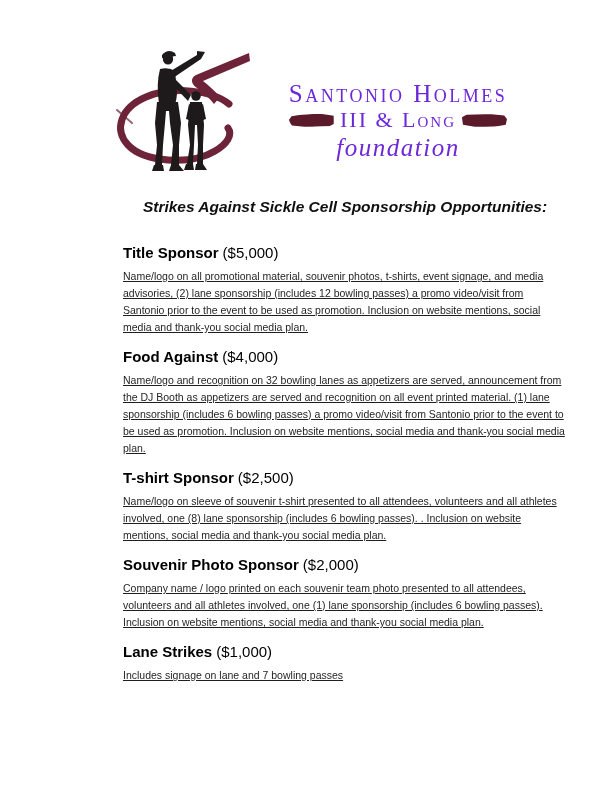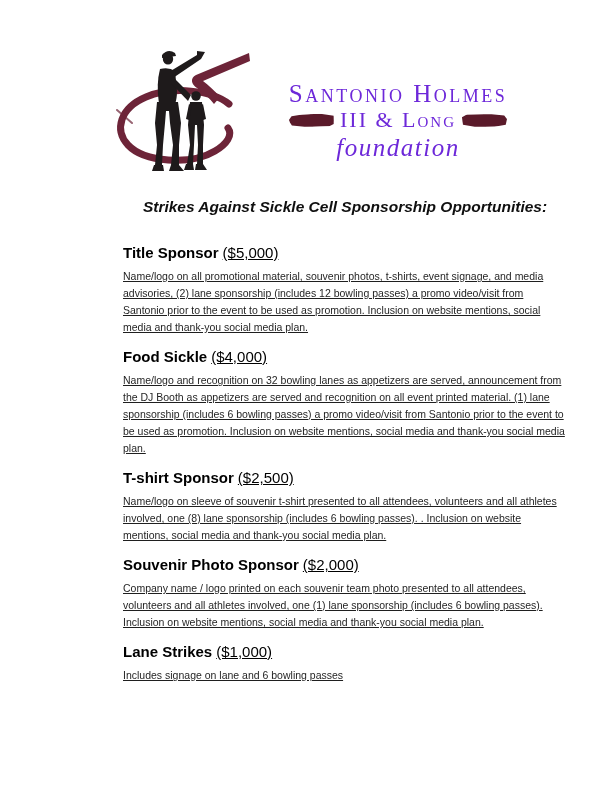--- a/index.html
+++ b/index.html
@@ -25,21 +25,21 @@
   .wm-line3 { font-style:italic; font-size:25px; letter-spacing:1.5px; margin-top:3px; }
 
   
   .content { position:absolute; left:89px; top:197px; width:444px; color:#1f1f1f;margin-left:34px; }
   .title {
     margin:0 0 27px 0; text-align:center;
     font-style:italic; font-weight:bold; font-size:15.5px; line-height:19px; color:#0f0f0f;
   }
   .sponsor h2 { margin:0 0 6px 0; font-size:15px; line-height:19px; font-weight:normal; color:#000; }
   .sp-name  { font-weight:bold; margin-right:4px; }
-  .sp-price { font-weight:normal;text-decoration:underline; }
+  .sp-price { font-weight:normal; }
   .sp-desc  { margin:0 0 11px 0; font-size:10.5px; line-height:17px; color:#1f1f1f;text-decoration:underline; }
 </style>
 </head>
 <body>
 
 <div class="page">
 
   <header class="logo">
     <svg class="logo-icon" viewBox="0 0 150 134" aria-hidden="true">
 
@@ -90,21 +90,21 @@
 
     <section class="sponsor">
       <h2>
         <span class="sp-name">Title Sponsor</span><span class="sp-price">($5,000)</span>
       </h2>
       <p class="sp-desc">Name/logo on all promotional material, souvenir photos, t-shirts, event signage, and media advisories, (2) lane sponsorship (includes 12 bowling passes) a promo video/visit from Santonio prior to the event to be used as promotion.  Inclusion on website mentions, social media and thank-you social media plan.</p>
     </section>
 
     <section class="sponsor">
       <h2>
-        <span class="sp-name">Food Sickle</span><span class="sp-price">($4,000)</span>
+        <span class="sp-name">Food Against</span><span class="sp-price">($4,000)</span>
       </h2>
       <p class="sp-desc">Name/logo and recognition on 32 bowling lanes as appetizers are served, announcement from the DJ Booth as appetizers are served and recognition on all event printed material. (1) lane sponsorship (includes 6 bowling passes) a promo video/visit from Santonio prior to the event to be used as promotion.  Inclusion on website mentions, social media and thank-you social media plan.</p>
     </section>
 
     <section class="sponsor">
       <h2>
         <span class="sp-name">T-shirt Sponsor</span><span class="sp-price">($2,500)</span>
       </h2>
       <p class="sp-desc">Name/logo on sleeve of souvenir t-shirt presented to all attendees, volunteers and all athletes involved, one (8) lane sponsorship (includes 6 bowling passes). .  Inclusion on website mentions, social media and thank-you social media plan.</p>
     </section>
@@ -113,17 +113,17 @@
       <h2>
         <span class="sp-name">Souvenir Photo Sponsor</span><span class="sp-price">($2,000)</span>
       </h2>
       <p class="sp-desc">Company name / logo printed on each souvenir team photo presented to all attendees, volunteers and all athletes involved, one (1) lane sponsorship (includes 6 bowling passes). Inclusion on website mentions, social media and thank-you social media plan.</p>
     </section>
 
     <section class="sponsor">
       <h2>
         <span class="sp-name">Lane Strikes</span><span class="sp-price">($1,000)</span>
       </h2>
-      <p class="sp-desc">Includes signage on lane and 6 bowling passes</p>
+      <p class="sp-desc">Includes signage on lane and 7 bowling passes</p>
     </section>
   </main>
 
 </div>
 
 </body></html>

